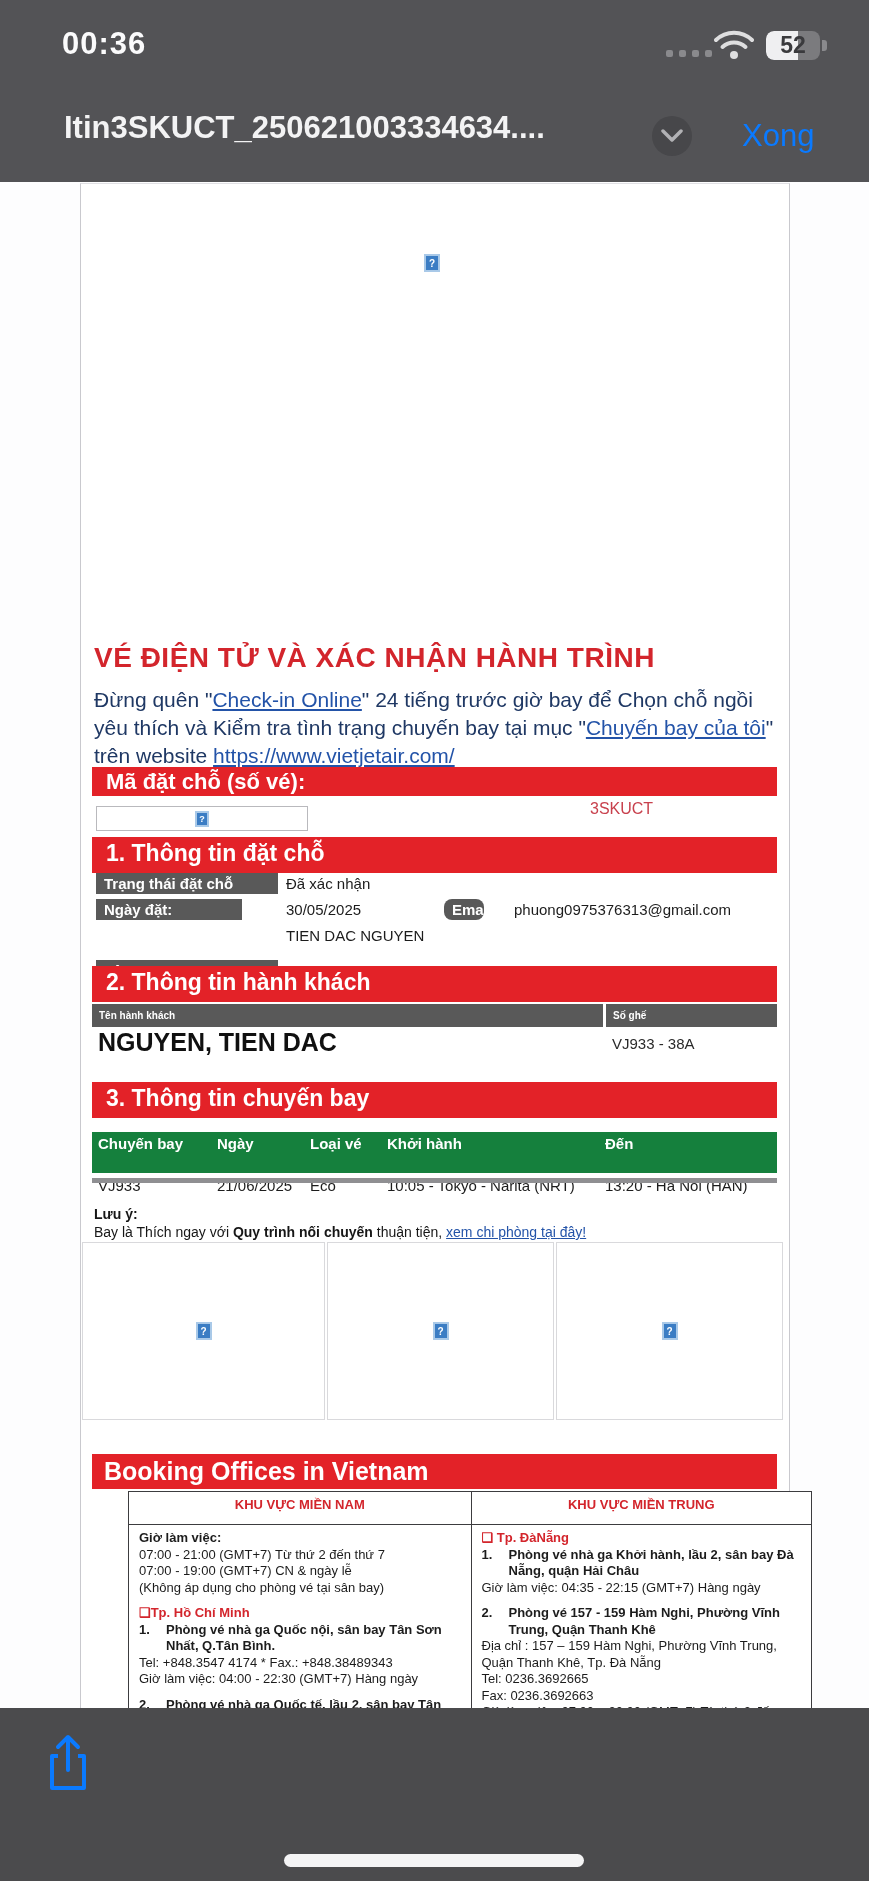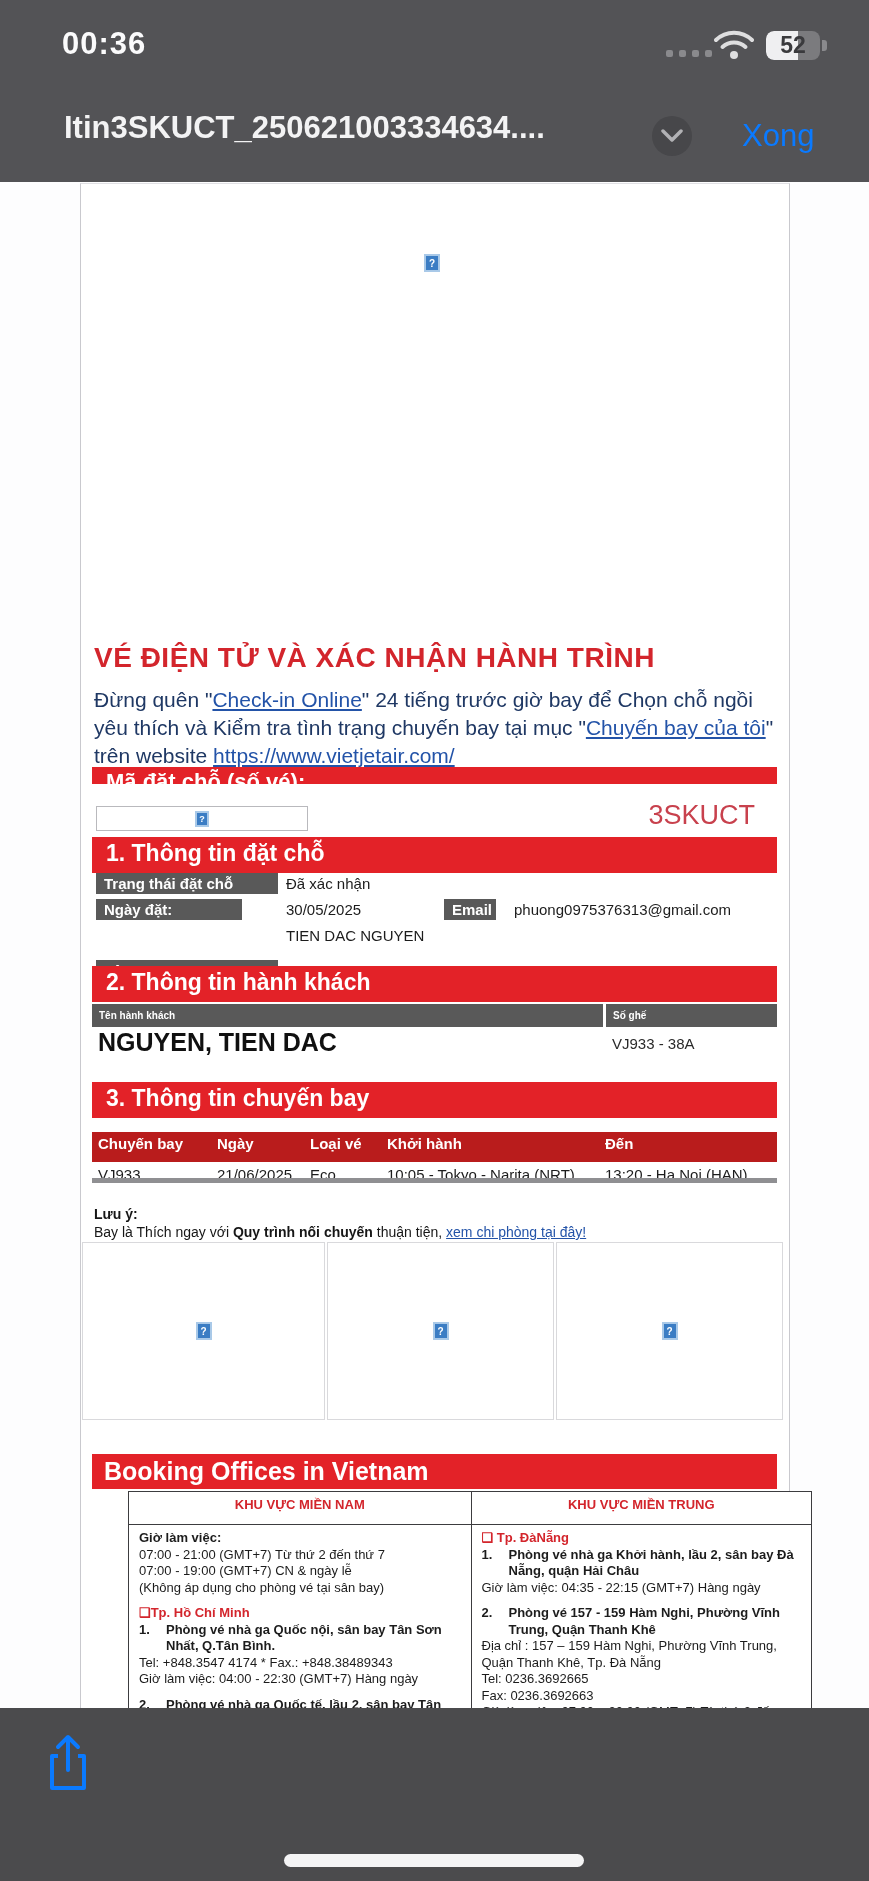--- a/index.html
+++ b/index.html
@@ -30,34 +30,34 @@
   .page-frame { position:absolute; left:80px; top:1px; width:710px; height:1525px;
     background:#ffffff; border-left:1px solid #c9c9ce; border-right:1px solid #c9c9ce; border-top:1px solid #e0e0e4; }
   .bimg { display:inline-flex; align-items:center; justify-content:center;
     width:16px; height:18px; background:#3b7dc4; border:2px solid #a9c9e8;
     color:#fff; font-size:10px; font-weight:bold; }
   .bimg.sm { width:14px; height:16px; font-size:9px; }
   .doc-heading { position:absolute; left:94px; top:460px; font-size:28px; font-weight:bold; color:#d3252c; letter-spacing:.5px; }
   .intro { position:absolute; left:94px; top:504px; width:686px; font-size:21px; line-height:28px; color:#1f3864; }
   .intro a { color:#2353a8; text-decoration:underline; }
   .redbar { position:absolute; left:92px; width:685px; background:#e32228; color:#ffffff; font-weight:bold; }
-  .bar-code { top:585px; height:17px; font-size:22px; line-height:29px; padding-left:14px; }
+  .bar-code { top:585px; height:29px; font-size:22px; line-height:29px; padding-left:14px; }
   .bar-sec { height:36px; font-size:23px; line-height:32px; padding-left:14px; }
   .bar-book { top:1272px; height:35px; font-size:25px; line-height:35px; padding-left:12px; }
   .barcode-box { position:absolute; left:96px; top:624px; width:212px; height:25px; background:#fff;
     border:1px solid #b9b9bd; display:flex; align-items:center; justify-content:center; }
-  .code-val { position:absolute; left:590px; top:618px; width:165px; text-align:right; font-size:27px; color:#c8414d; }
+  .code-val { position:absolute; left:590px; top:618px; width:165px; text-align:left; font-size:16px; color:#c8414d; }
   .lblbox { position:absolute; background:#595959; color:#fff; font-size:15px; font-weight:bold; height:21px; line-height:21px; padding-left:8px; }
   .val { position:absolute; font-size:15px; color:#1c1c1c; height:21px; line-height:21px; }
   .pax-hcell { position:absolute; top:822px; height:23px; background:#595959; color:#fff; font-size:10px; font-weight:bold; line-height:23px; padding-left:7px; }
   .pax-name { position:absolute; left:98px; top:846px; font-size:25px; font-weight:bold; color:#101010; }
   .pax-seat { position:absolute; left:612px; top:853px; font-size:15px; color:#2a2a2a; }
   .ftable { position:absolute; left:92px; top:950px; width:685px; }
   .frow { display:flex; }
-  .frow.head { background:#b91c1c; color:#fff; font-weight:bold; height:30px; line-height:23px; font-size:15px; }
+  .frow.head { background:#15803d; color:#fff; font-weight:bold; height:41px; line-height:23px; font-size:15px; }
   .frow.body { color:#1c1c1c; height:22px; line-height:22px; font-size:15px; margin-top:2px; }
   .frow > div { padding-left:6px; }
   .fc0{width:119px;} .fc1{width:93px;} .fc2{width:77px;} .fc3{width:218px;} .fc4{width:172px;}
   .fdivider { position:absolute; left:92px; top:996px; width:685px; height:5px; background:#8f8f92; }
   .note-label { position:absolute; left:94px; top:1024px; font-size:14px; font-weight:bold; color:#161616; }
   .note-line { position:absolute; left:94px; top:1042px; font-size:14px; color:#161616; }
   .note-line a { color:#2353a8; text-decoration:underline; }
   .promo { position:absolute; top:1060px; height:178px; border:1px solid #d9d9dc; background:#fff;
     display:flex; align-items:center; justify-content:center; }
   .promo.p1 { left:82px; width:243px; } .promo.p2 { left:327px; width:227px; } .promo.p3 { left:556px; width:227px; }
@@ -130,21 +130,21 @@
     </div>
     <div class="code-val">3SKUCT</div>
 
     <div class="redbar bar-sec" style="top:655px;">1. Thông tin đặt chỗ</div>
 
     <div class="lblbox" style="left:96px; top:691px; width:182px;">Trạng thái đặt chỗ</div>
     <div class="val" style="left:286px; top:691px;">Đã xác nhận</div>
 
     <div class="lblbox" style="left:96px; top:717px; width:146px;">Ngày đặt:</div>
     <div class="val" style="left:286px; top:717px;">30/05/2025</div>
-    <div class="lblbox" style="left:444px; top:717px; width:52px;">Email</div>
+    <div class="lblbox" style="left:444px; top:717px; width:40px;border-radius:8px;">Email</div>
     <div class="val" style="left:514px; top:717px;">phuong0975376313@gmail.com</div>
 
     <div class="lblbox" style="left:96px; top:778px; width:182px;">Tên:</div>
     <div class="val" style="left:286px; top:743px;">TIEN DAC NGUYEN</div>
 
     <div class="redbar bar-sec" style="top:784px;">2. Thông tin hành khách</div>
 
     <div class="pax-hcell" style="left:92px; width:511px;">Tên hành khách</div>
     <div class="pax-hcell" style="left:606px; width:171px;">Số ghế</div>
     <div class="pax-name">NGUYEN, TIEN DAC</div>

